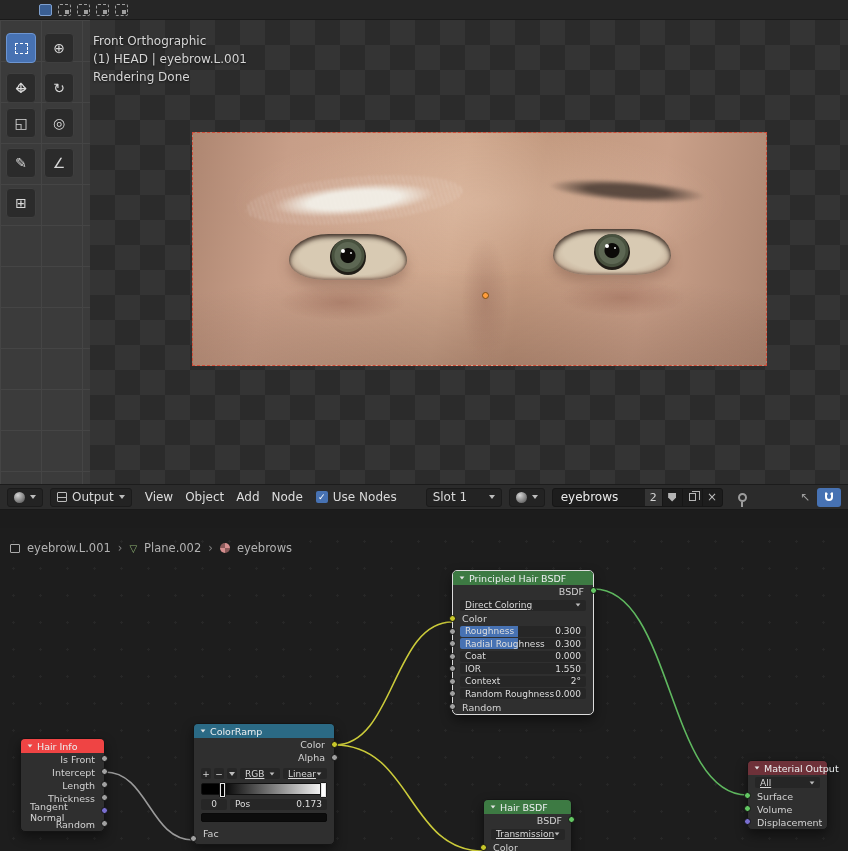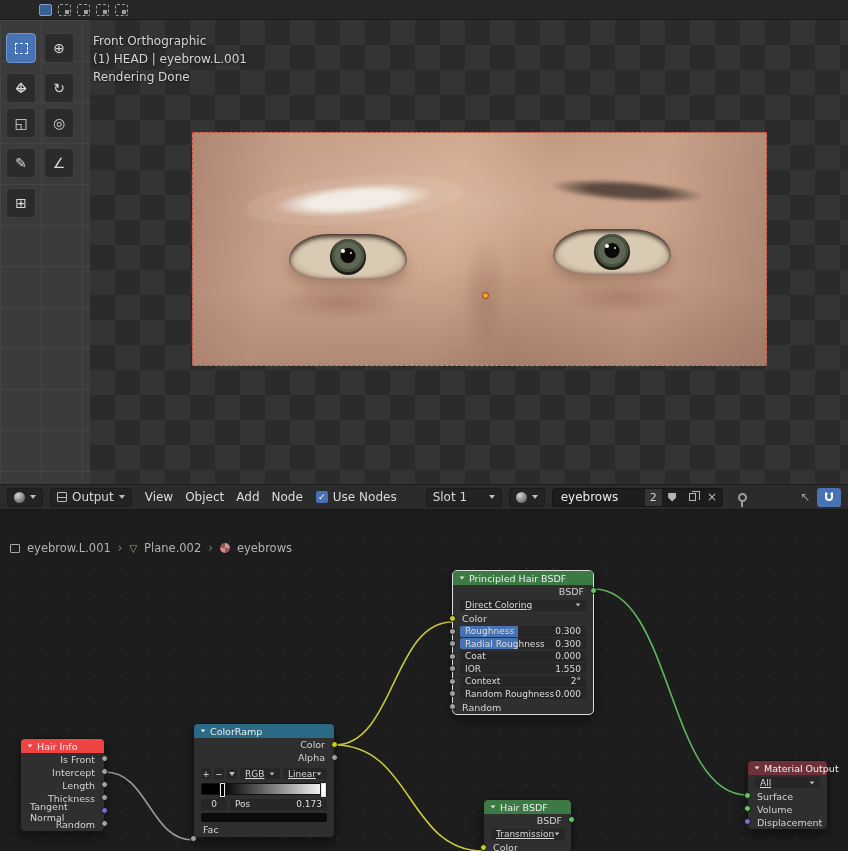--- a/index.html
+++ b/index.html
@@ -427,21 +427,21 @@
           </span>
       </div>
       <div class="idxrow">
         <span class="idxbox">0</span>
         <div class="slider">
           <span>Pos</span>
           <span>0.173</span>
         </div>
       </div>
       <div class="swatch"></div>
-      <div class="nrow" style="height:15px">
+      <div class="nrow" style="height:22px">
         <span>Fac</span>
       </div>
       <span class="sock r s-yellow" style="top:17px"></span>
       <span class="sock r s-gray" style="top:30px"></span>
       <span class="sock l s-gray" style="top:111px"></span>
     </div>
 
     <div class="node" style="left:20px;top:210px;width:85px">
       <div class="node-header hdr-input">
         <span class="chev"></span>

